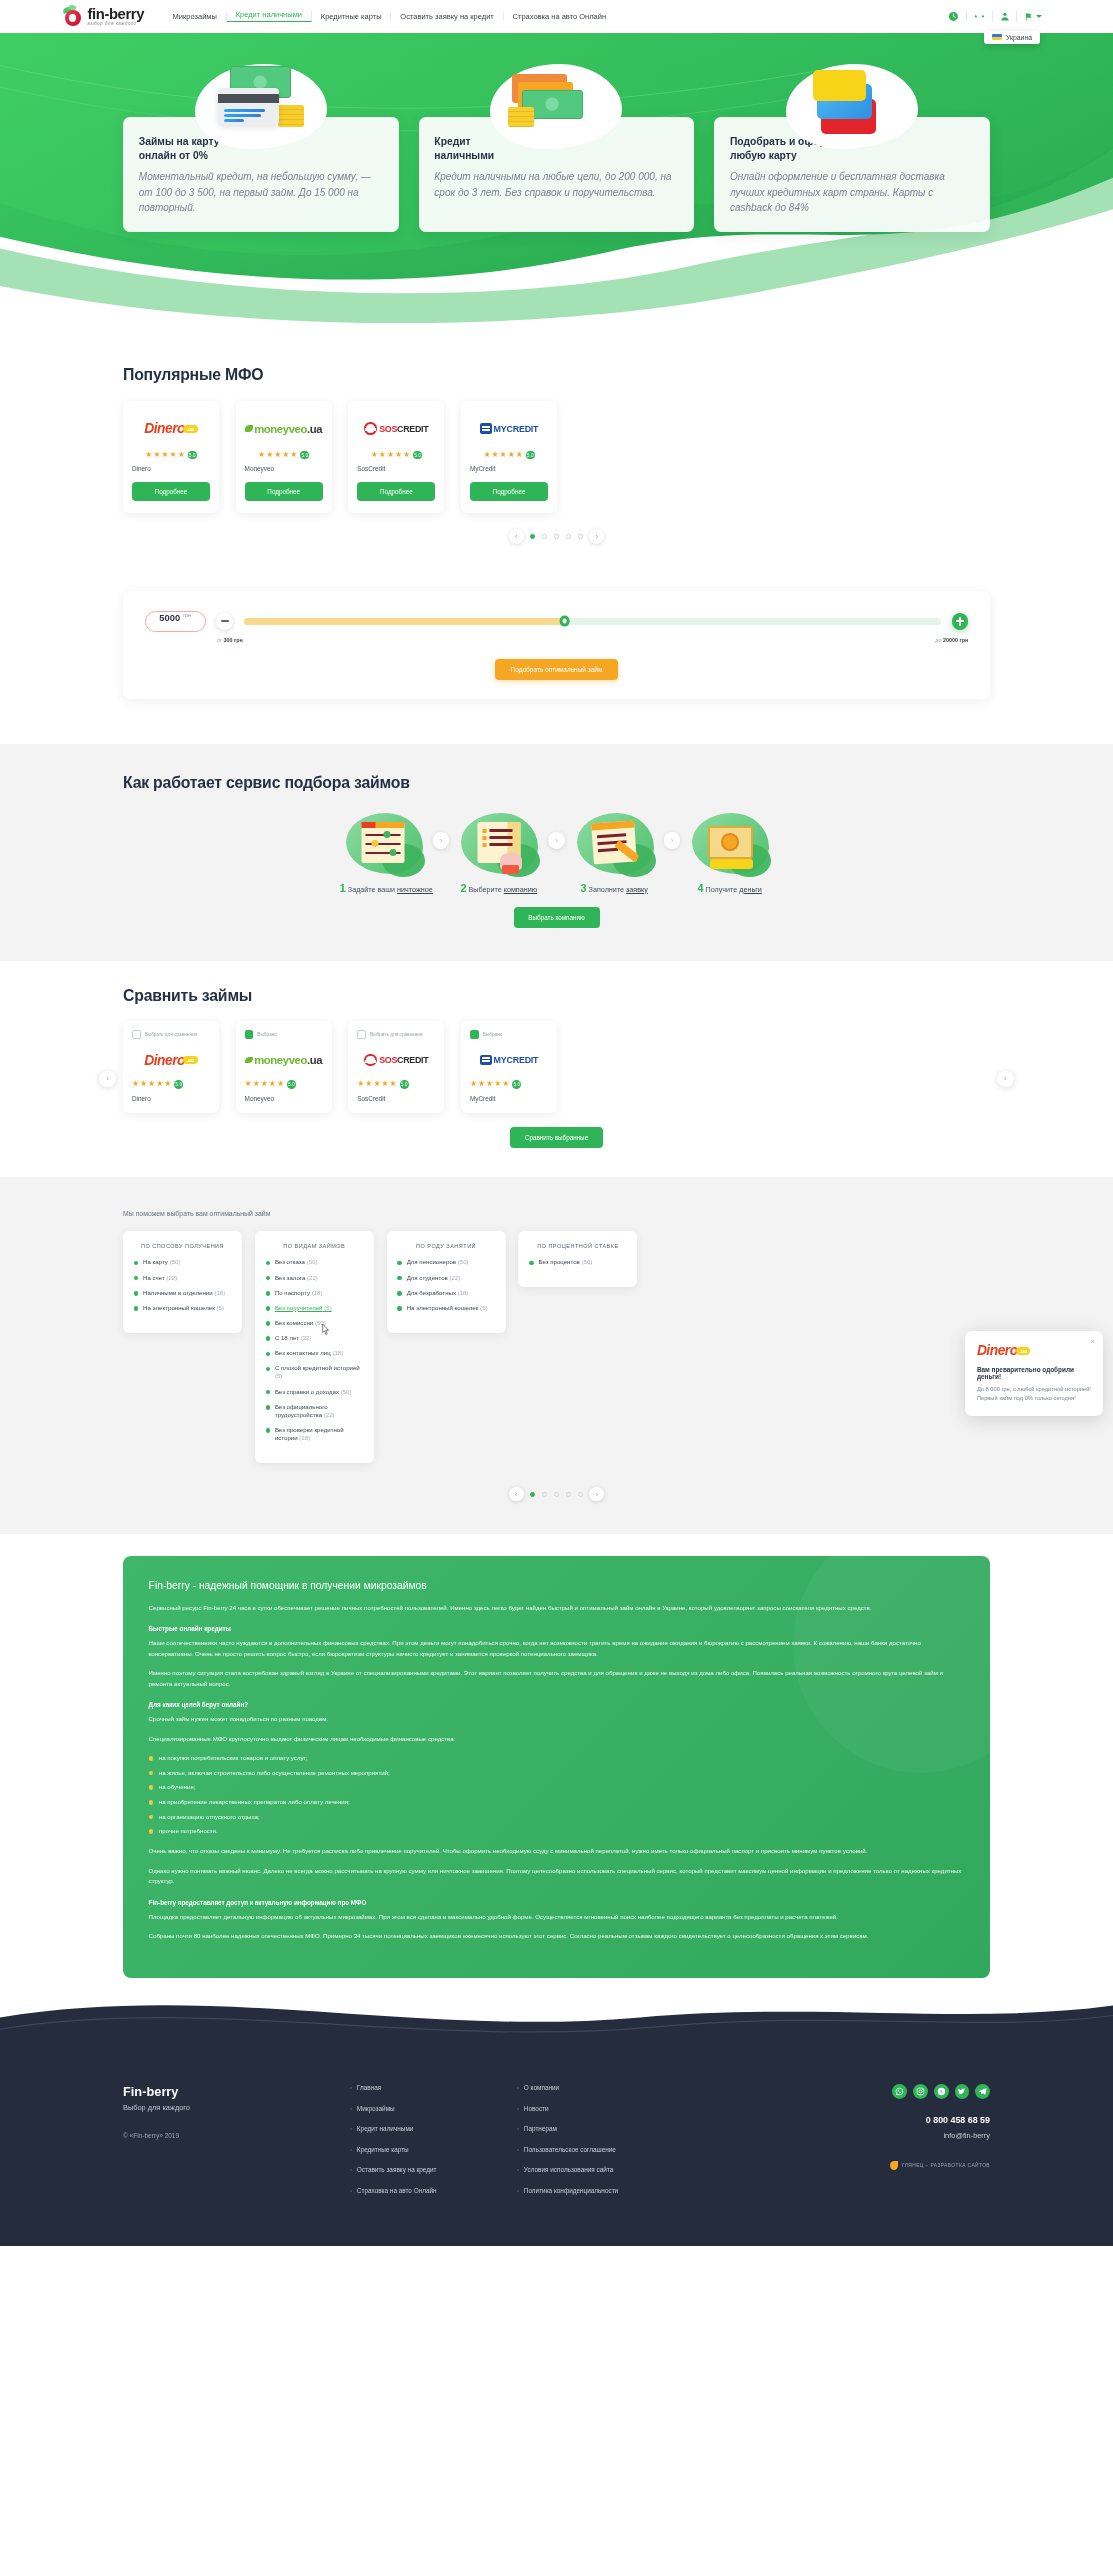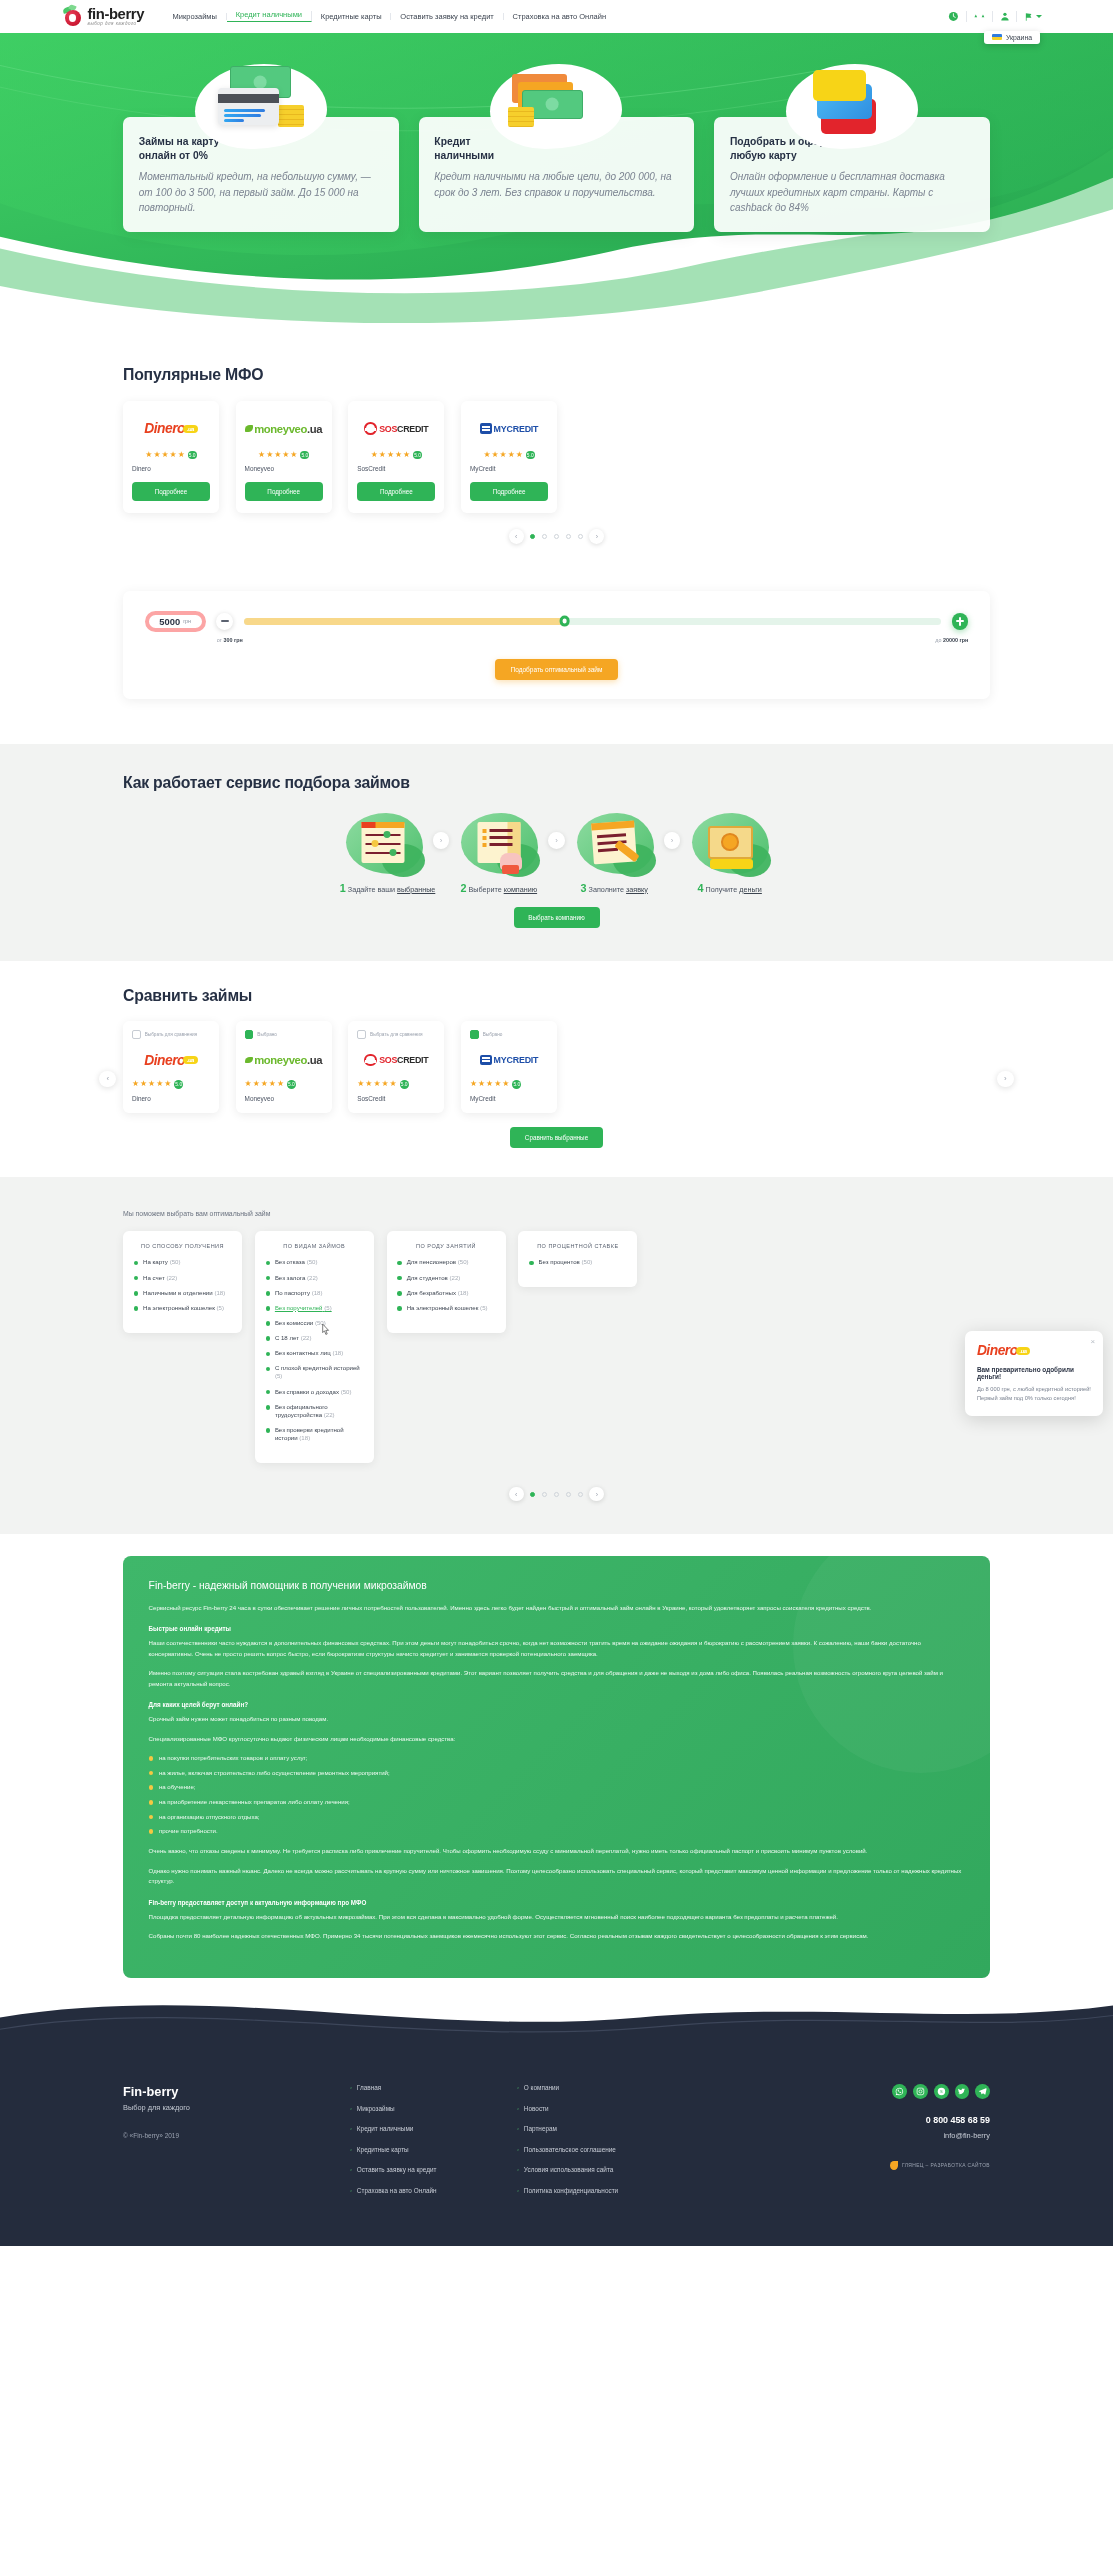--- a/index.html
+++ b/index.html
@@ -92,21 +92,21 @@
   .lg-sos .t{font-size:8.9px;font-weight:bold;color:#2b2b2b;letter-spacing:-0.3px;}
   .lg-sos .t b{color:#e2242c;}
   .lg-my{display:flex;align-items:center;gap:2px;}
   .lg-my .bars{width:11.8px;height:10.8px;background:#1d4ea8;border-radius:2px;position:relative;}
   .lg-my .bars:before{content:"";position:absolute;left:2px;top:2.5px;width:7.9px;height:1.6px;background:#fff;box-shadow:0 3px 0 #fff;}
   .lg-my .t{font-size:8.9px;font-weight:bold;color:#1d4ea8;letter-spacing:-0.2px;}
 
   
   .slider-box{background:#fff;border-radius:6.9px;box-shadow:0 2px 11.8px rgba(0,0,0,.07);padding:19.7px 21.7px 19.7px;margin-top:15.8px;}
   .sl-row{display:flex;align-items:center;gap:10.8px;}
-  .amount{width:61px;height:21.7px;border:4px solid #fca5a5;border-radius:10.8px;display:flex;align-items:center;justify-content:center;gap:3px;}
+  .amount{width:61px;height:21.7px;border:1px solid #fca5a5;border-radius:10.8px;display:flex;align-items:flex-start;justify-content:center;gap:3px;}
   .amount .v{font-size:9.4px;font-weight:bold;color:#2c3445;}
   .amount .c{font-size:5.4px;color:#8d95a1;}
   .circ{width:16.7px;height:16.7px;border-radius:50%;display:flex;align-items:center;justify-content:center;cursor:pointer;flex:0 0 auto;}
   .circ.minus{background:#fff;box-shadow:0 1px 4.9px rgba(0,0,0,.16);}
   .circ.minus i{width:7.9px;height:2px;background:#5b6270;border-radius:1px;display:block;}
   .circ.plus{background:#2fb457;box-shadow:0 2px 5.9px rgba(47,180,87,.4);position:relative;}
   .circ.plus:before,.circ.plus:after{content:"";position:absolute;background:#fff;border-radius:1px;}
   .circ.plus:before{width:8.9px;height:2px;}
   .circ.plus:after{width:2px;height:8.9px;}
   .track{flex:1;height:6.9px;border-radius:3.9px;background:#e4f4ea;position:relative;cursor:pointer;}
@@ -448,21 +448,21 @@
               <span style="position:absolute;left:3.9px;top:12.8px;width:35px;height:2px;background:#7a1f2e;"></span>
               <span style="position:absolute;left:3.9px;top:21.7px;width:35px;height:2px;background:#7a1f2e;"></span>
               <span style="position:absolute;left:3.9px;top:30.5px;width:35px;height:2px;background:#7a1f2e;"></span>
               <span style="position:absolute;left:21.7px;top:9.9px;width:6.9px;height:6.9px;border-radius:50%;background:#3fb45f;"></span>
               <span style="position:absolute;left:9.9px;top:18.7px;width:6.9px;height:6.9px;border-radius:50%;background:#f5c842;"></span>
               <span style="position:absolute;left:27.6px;top:27.6px;width:6.9px;height:6.9px;border-radius:50%;background:#3fb45f;"></span>
             </span>
           </div>
           <div class="step-label">
             <b>1</b><span>Задайте ваши</span>
-            <u>выбранные</u>
+            <u>ничтожное</u>
           </div>
         </div>
 
         <span class="step-sep">›</span>
 
         <div class="step">
           <div class="step-art">
             <span class="step-blob"></span>
               <span class="step-blob2"></span>
             <span class="step-card" style="background:#fdf3cf;">

